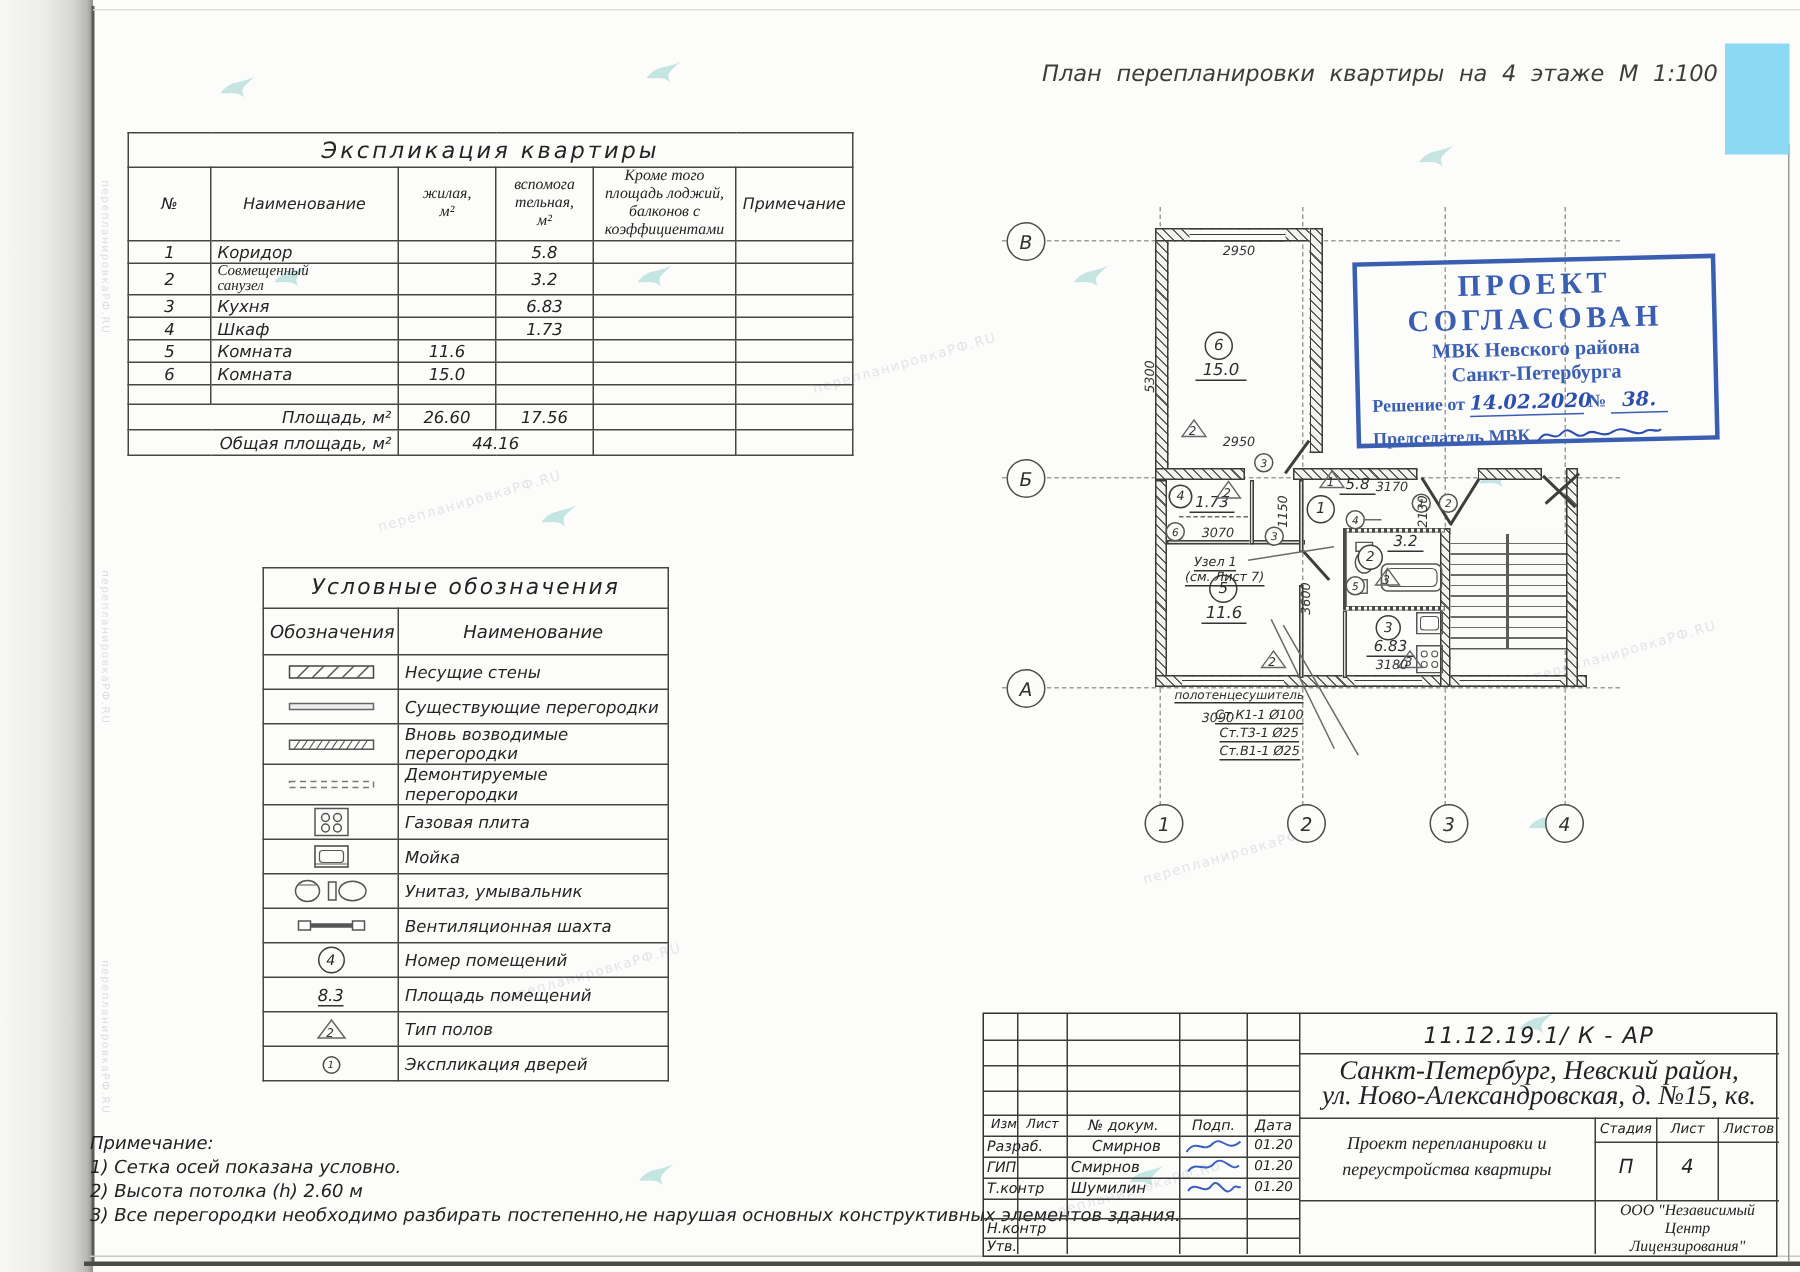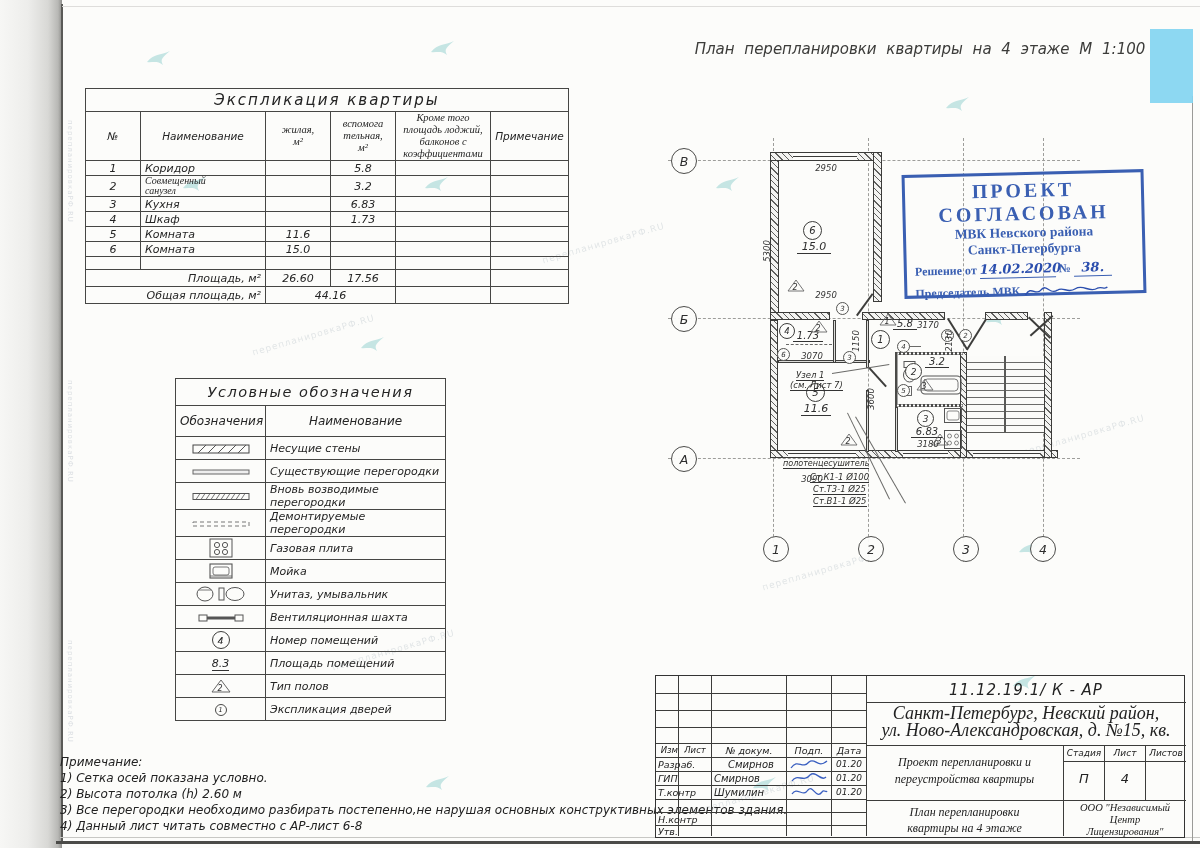--- a/index.html
+++ b/index.html
@@ -373,21 +373,20 @@
       <td>Экспликация дверей</td>
         </tr>
   </tbody>
     </table>
 
   <div class="notes">
     <div>Примечание:</div>
     <div>1)  Сетка  осей  показана  условно.</div>
     <div>2)  Высота  потолка (h)  2.60  м</div>
     <div>3)  Все  перегородки  необходимо  разбирать  постепенно,не  нарушая  основных  конструктивных  элементов  здания.</div>
-    <div>4)  Данный  лист  читать  совместно  с  АР-лист  6-8</div>
   </div>
 
   <div class="axv" style="left:773px;top:138px;height:424px;"></div>
   <div class="axv" style="left:868px;top:138px;height:424px;"></div>
   <div class="axv" style="left:963px;top:138px;height:424px;"></div>
   <div class="axv" style="left:1043px;top:138px;height:424px;"></div>
   <div class="axh" style="left:668px;top:160px;width:412px;"></div>
   <div class="axh" style="left:668px;top:318px;width:412px;"></div>
   <div class="axh" style="left:668px;top:458px;width:412px;"></div>
 
@@ -637,22 +636,20 @@
     <svg class="sig" style="left:132px;top:108px;" width="42" height="20">
         <path d="M4 10 C9 2 15 14 20 6 C25 0 28 16 34 8 C36 5 38 9 39 7" fill="none" stroke="#3a5fc0" stroke-width="1.3"></path>
       </svg>
 
     <div class="cell ctr" style="left:210px;top:2px;width:320px;height:24px;font-size:15px;line-height:24px;letter-spacing:1px;">11.12.19.1/ К - АР</div>
     <div class="cell ctr pre" style="left:210px;top:29px;width:320px;height:40px;font-size:18px;line-height:17px;">Санкт-Петербург,  Невский  район,
 ул.  Ново-Александровская,  д.  №15,  кв.</div>
 
     <div class="cell ctr pre" style="left:212px;top:78px;width:193px;height:44px;font-size:12px;line-height:17px;">Проект  перепланировки  и
 переустройства  квартиры</div>
-    <div class="cell ctr pre" style="left:212px;top:128px;width:193px;height:34px;font-size:12px;line-height:16px;">План  перепланировки
-квартиры  на  4  этаже</div>
     <div class="cell ctr" style="left:408px;top:70px;width:40px;height:14px;font-size:9px;line-height:14px;">Стадия</div>
     <div class="cell ctr" style="left:449px;top:70px;width:40px;height:14px;font-size:9px;line-height:14px;">Лист</div>
     <div class="cell ctr" style="left:490px;top:70px;width:40px;height:14px;font-size:9px;line-height:14px;">Листов</div>
     <div class="cell ctr" style="left:408px;top:88px;width:40px;height:30px;font-size:13px;line-height:30px;">П</div>
     <div class="cell ctr" style="left:449px;top:88px;width:40px;height:30px;font-size:13px;line-height:30px;">4</div>
     <div class="cell ctr" style="left:490px;top:88px;width:40px;height:30px;font-size:13px;line-height:30px;"></div>
     <div class="cell ctr pre" style="left:408px;top:126px;width:122px;height:36px;font-size:10.5px;line-height:12px;">ООО "Независимый
 Центр
 Лицензирования"</div>
   </div>

